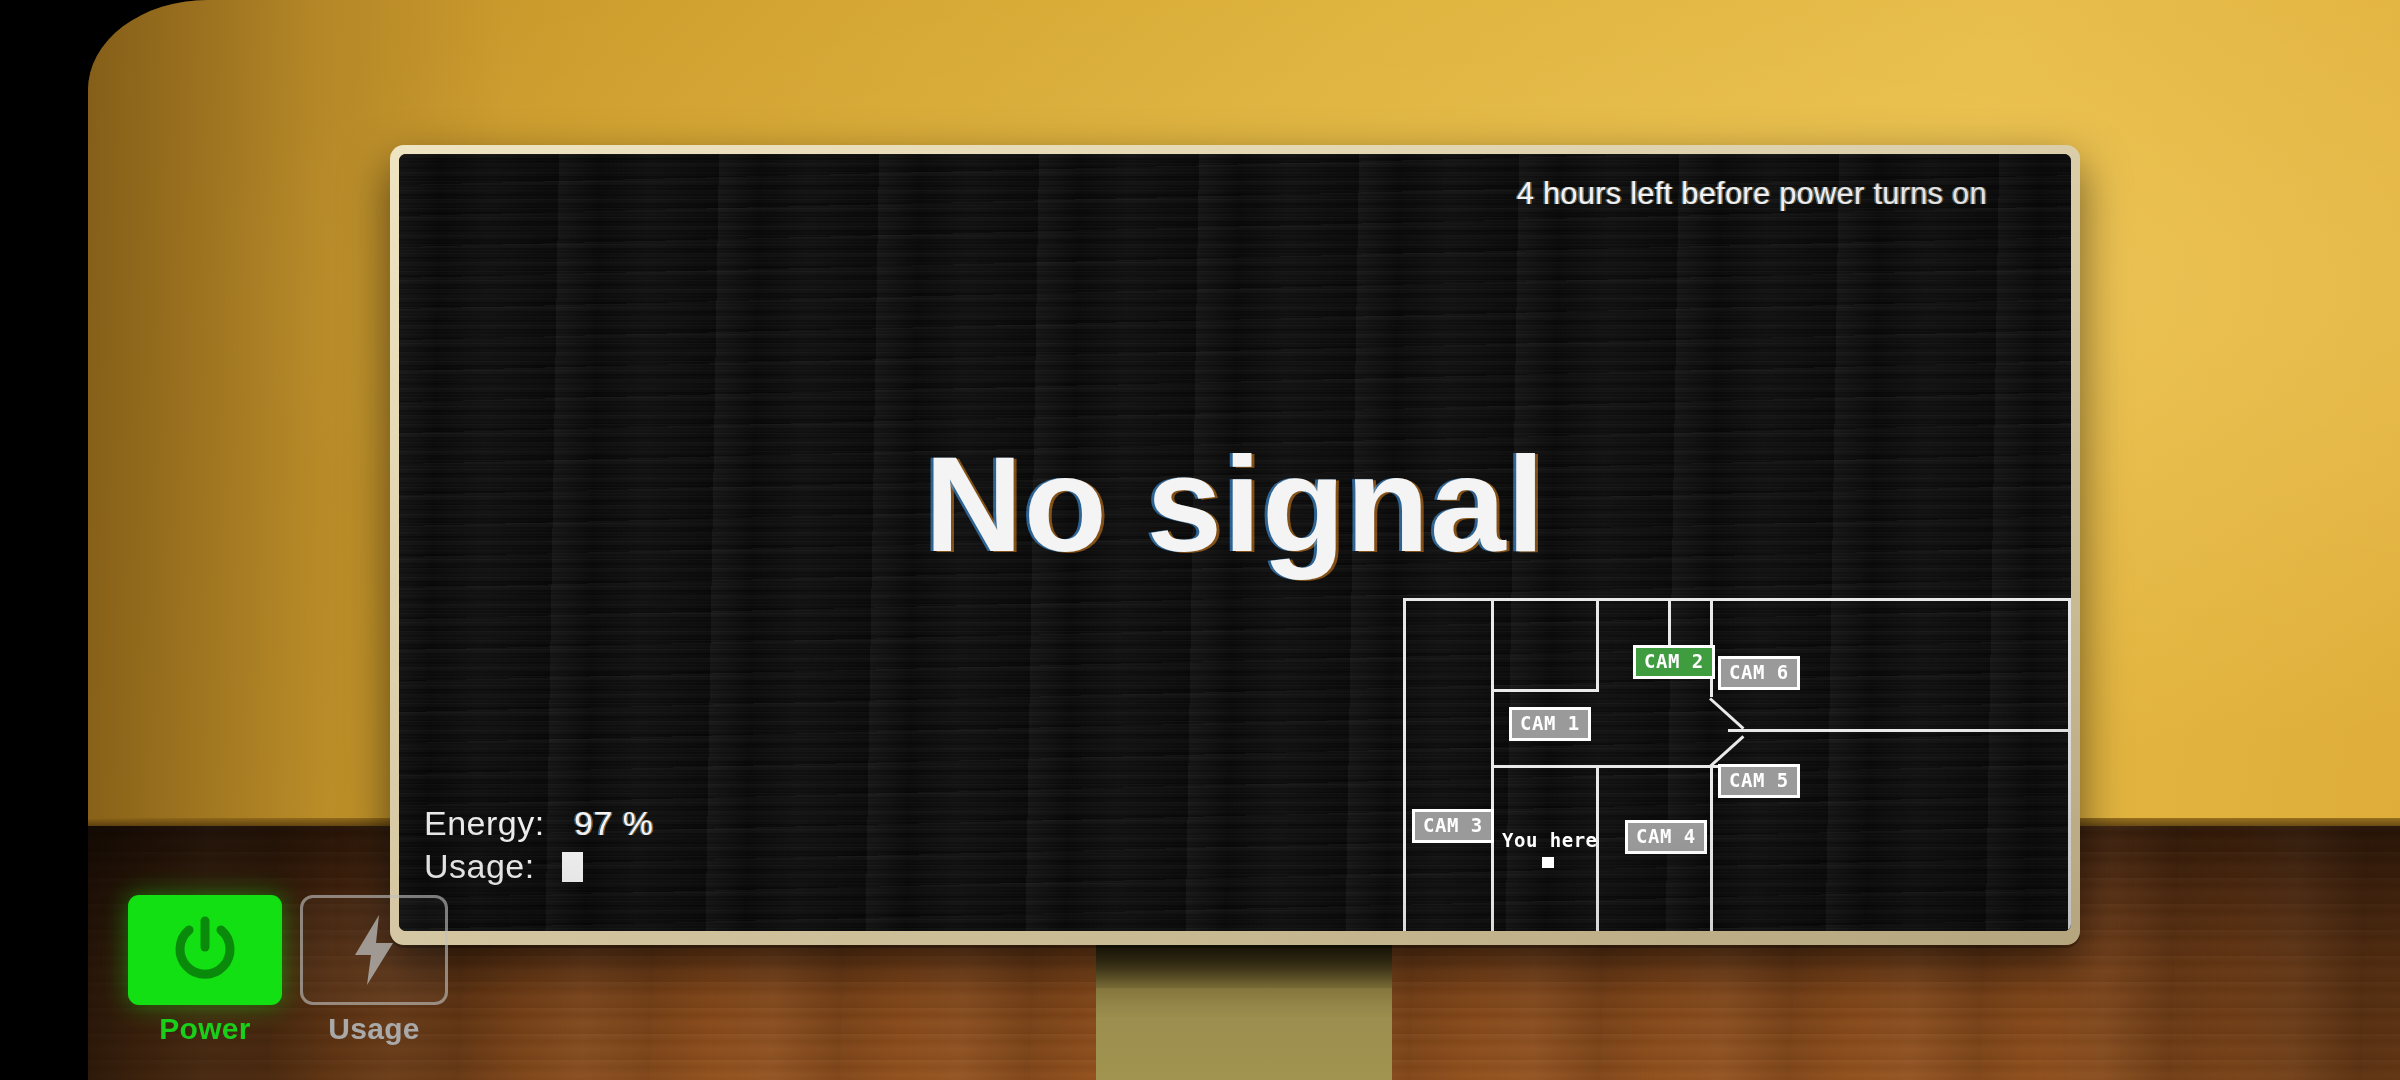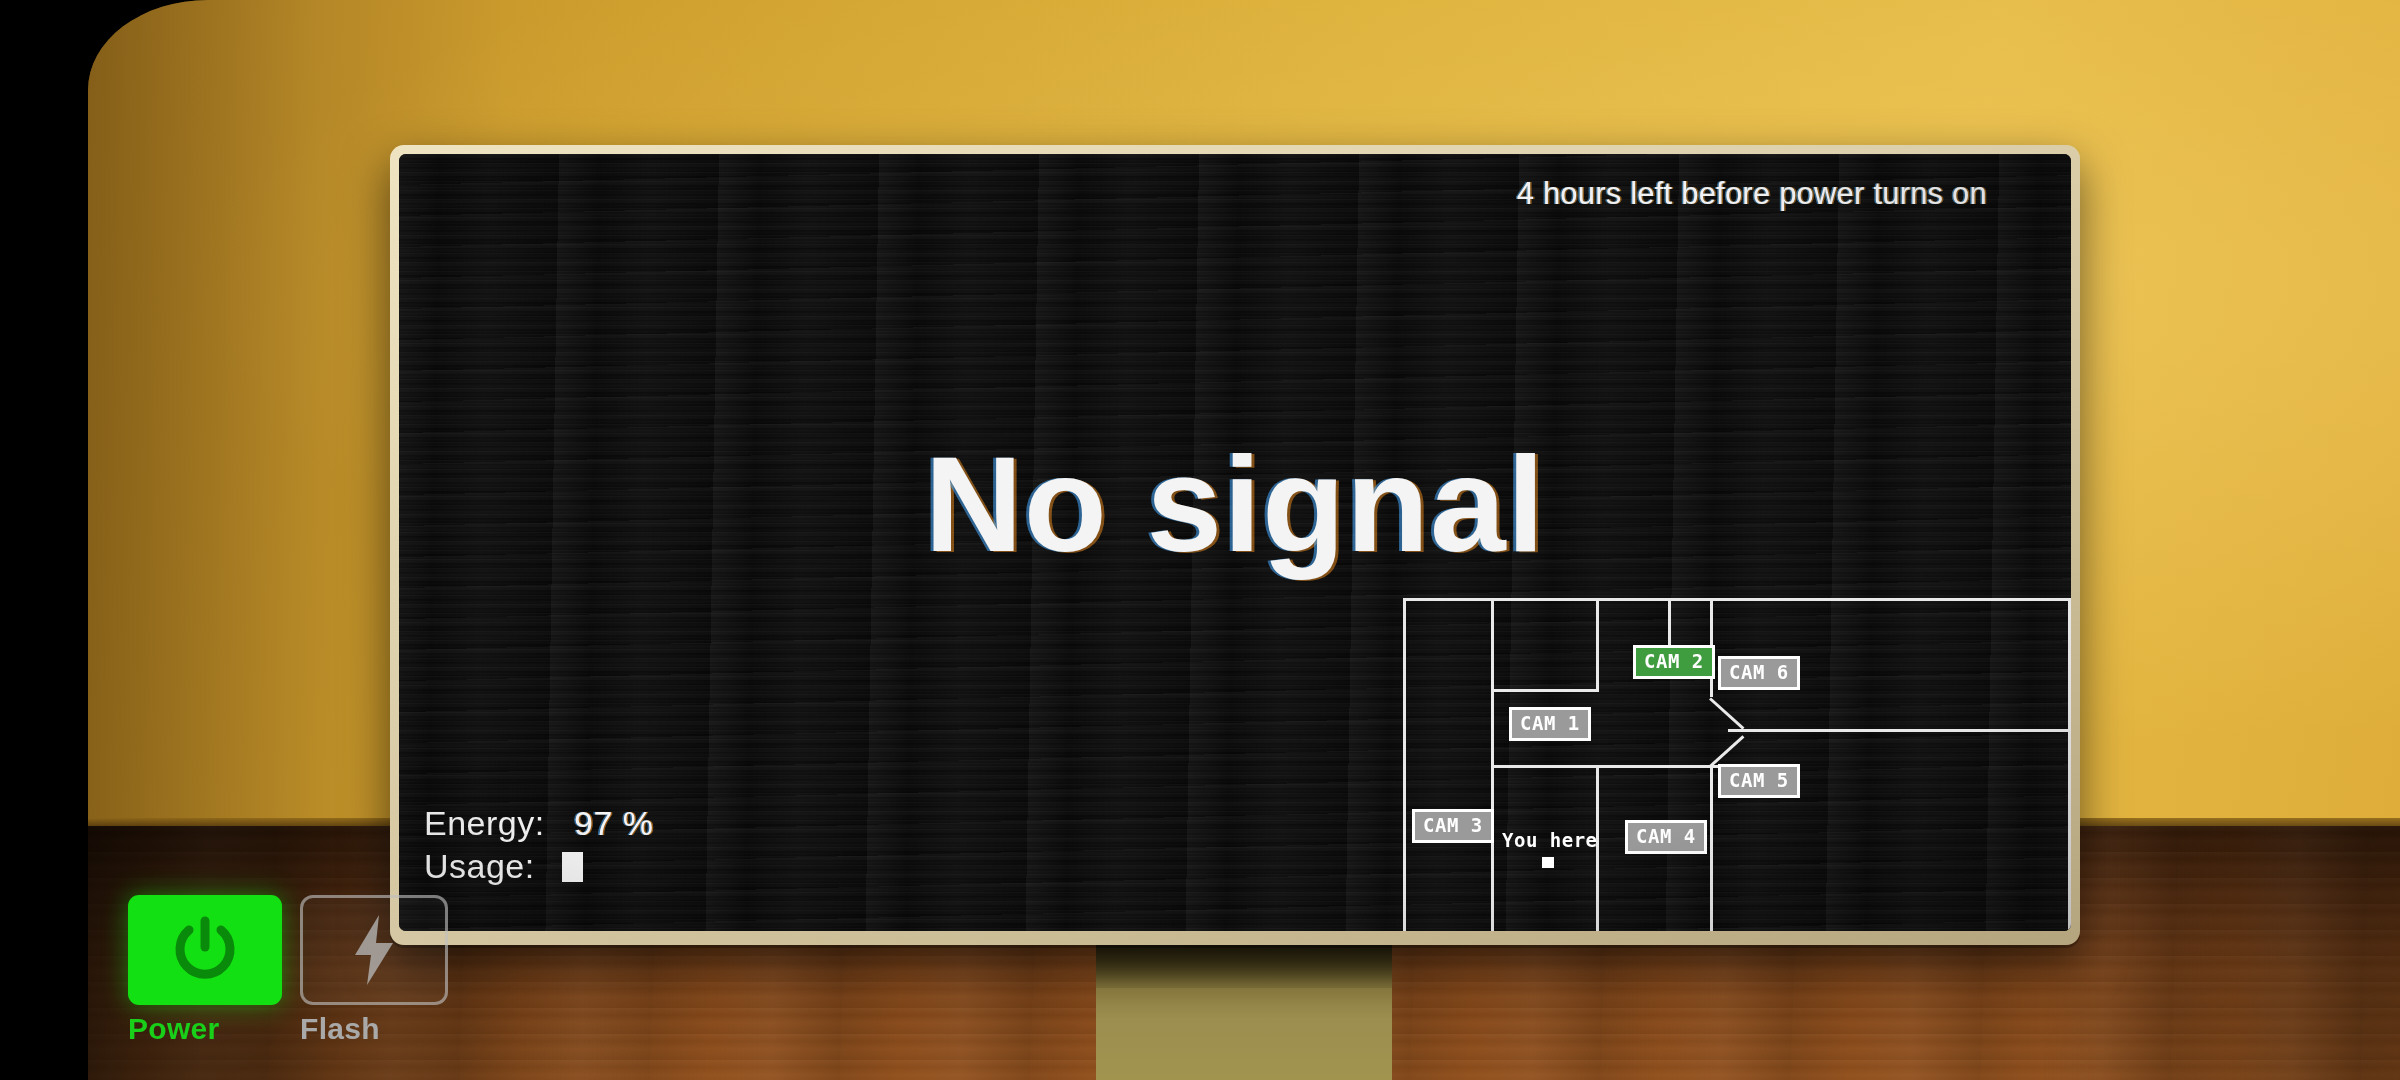--- a/index.html
+++ b/index.html
@@ -219,20 +219,21 @@
     left: 300px; top: 895px;
     width: 148px; height: 110px;
     background: rgba(255,255,255,.03);
     border: 3px solid rgba(190,190,190,.62);
     border-radius: 13px;
   }
   .btn-label {
     position: absolute;
     top: 1012px;
     width: 154px;
+    text-align: center;
     font-size: 30px;
     font-weight: 700;
     letter-spacing: .3px;
   }
   .label-power { left: 128px; color: #19cf19; }
   .label-flash { left: 300px; width: 148px; color: #a9a9a9; }
 </style>
 </head>
 <body>
 
@@ -331,15 +332,15 @@
       <line x1="32" y1="6" x2="32" y2="32" stroke="#0a8a0a" stroke-width="9" stroke-linecap="round"></line>
     </svg>
   </div>
   <div class="btn-label label-power">Power</div>
 
   <div class="btn btn-flash">
     <svg width="58" height="74" viewBox="0 0 58 74">
       <path d="M34 2 L10 42 L26 42 L22 72 L48 30 L31 30 Z" fill="#b6b6b6" opacity=".78"></path>
     </svg>
   </div>
-  <div class="btn-label label-flash">Flash</div>
+  <div class="btn-label label-flash">Usage</div>
 
 </div>
 
 </body></html>

